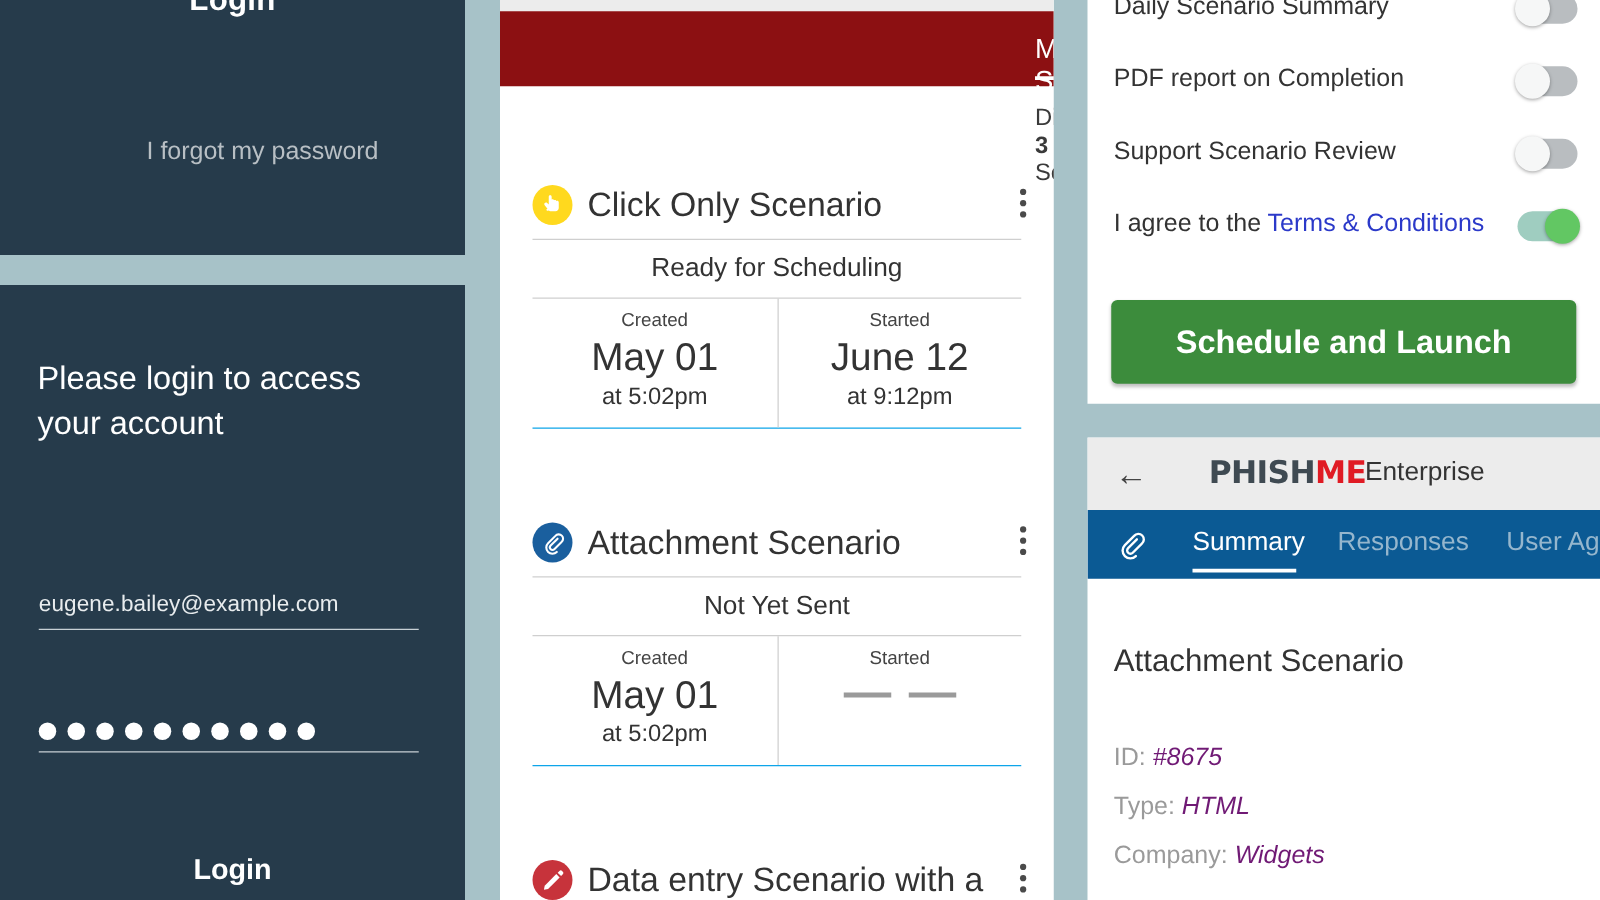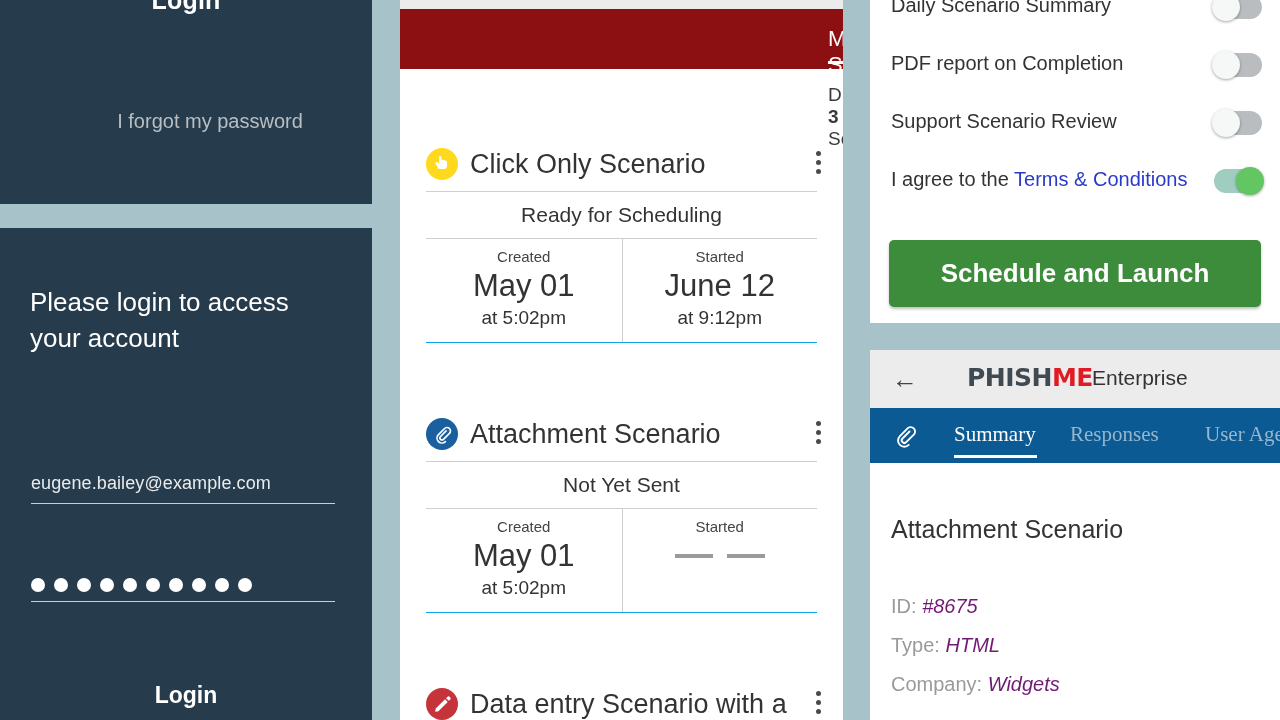--- a/index.html
+++ b/index.html
@@ -173,21 +173,21 @@
     position: absolute; left: 222px; top: 16px; font-size: 21px; color: #333333;
   }
   .pm-tabs {
     position: absolute; left: 0; top: 58px; width: 410px; height: 55px;
     background: #0b5a94;
   }
   .pm-clip {
     position: absolute; left: 20px; top: 13px; width: 30px; height: 30px;
     display: flex; align-items: center; justify-content: center;
   }
-  .pm-tab { position: absolute; top: 14px; font-size: 21px; color: #95b6cd; white-space: nowrap; font-family: Liberation Serif, serif; }
+  .pm-tab { position: absolute; top: 14px; font-size: 21px; color: #95b6cd; white-space: nowrap; }
   .pm-tab.active { color: #ffffff; }
   .pm-tab-underline { position: absolute; top: 47px; height: 3px; background: #ffffff; }
 
   .pm-title {
     position: absolute; left: 21px; top: 165px; font-size: 25px; color: #333333;
   }
   .pm-meta { position: absolute; left: 21px; font-size: 20px; white-space: nowrap; }
   .pm-meta .k { color: #9a9a9a; }
   .pm-meta .v { color: #701a75; font-style: italic; }
 </style>

